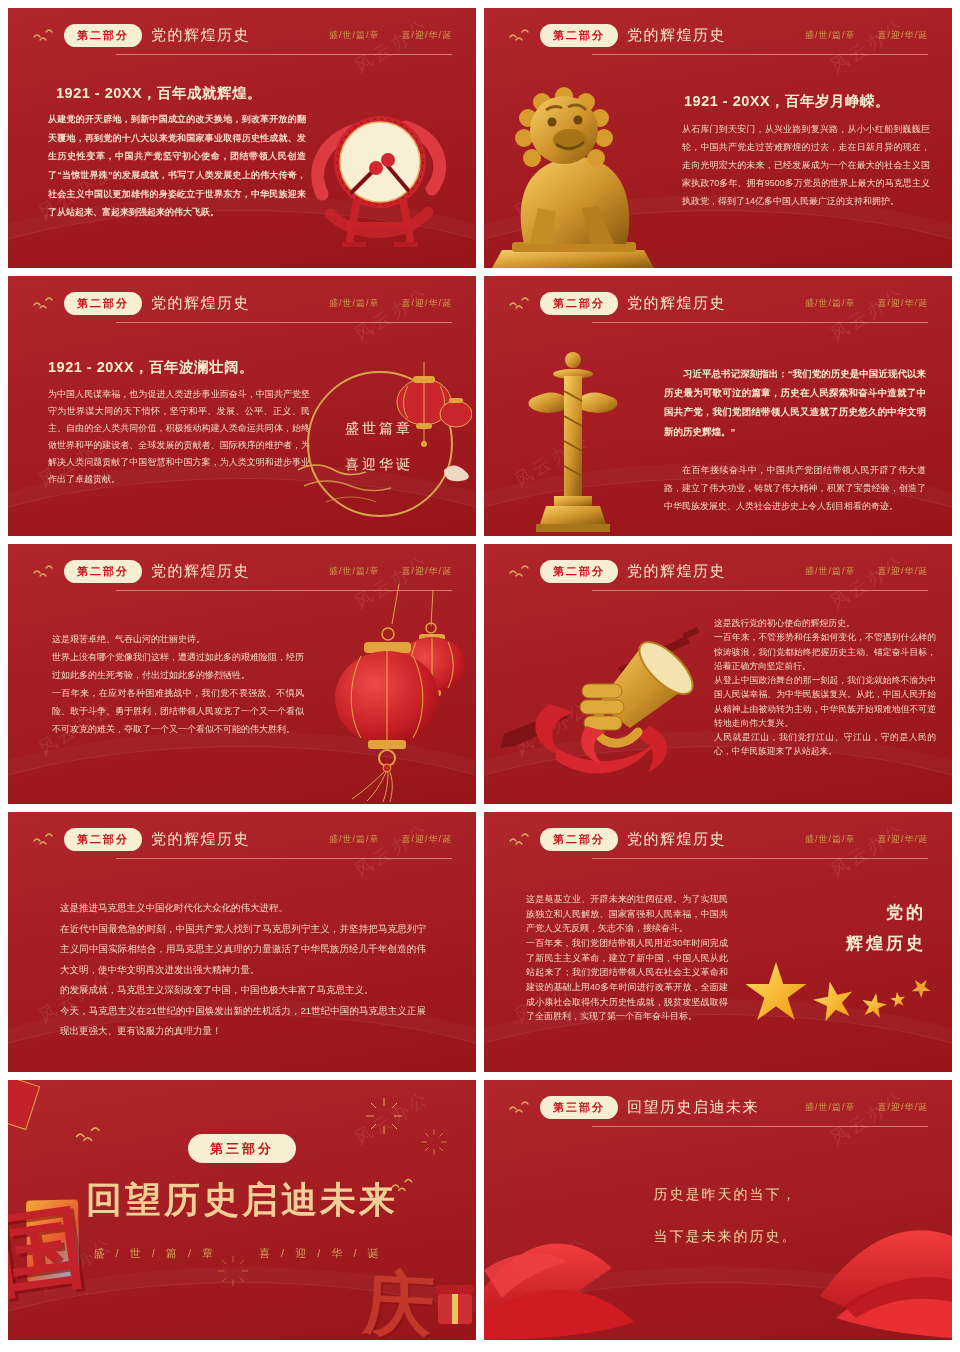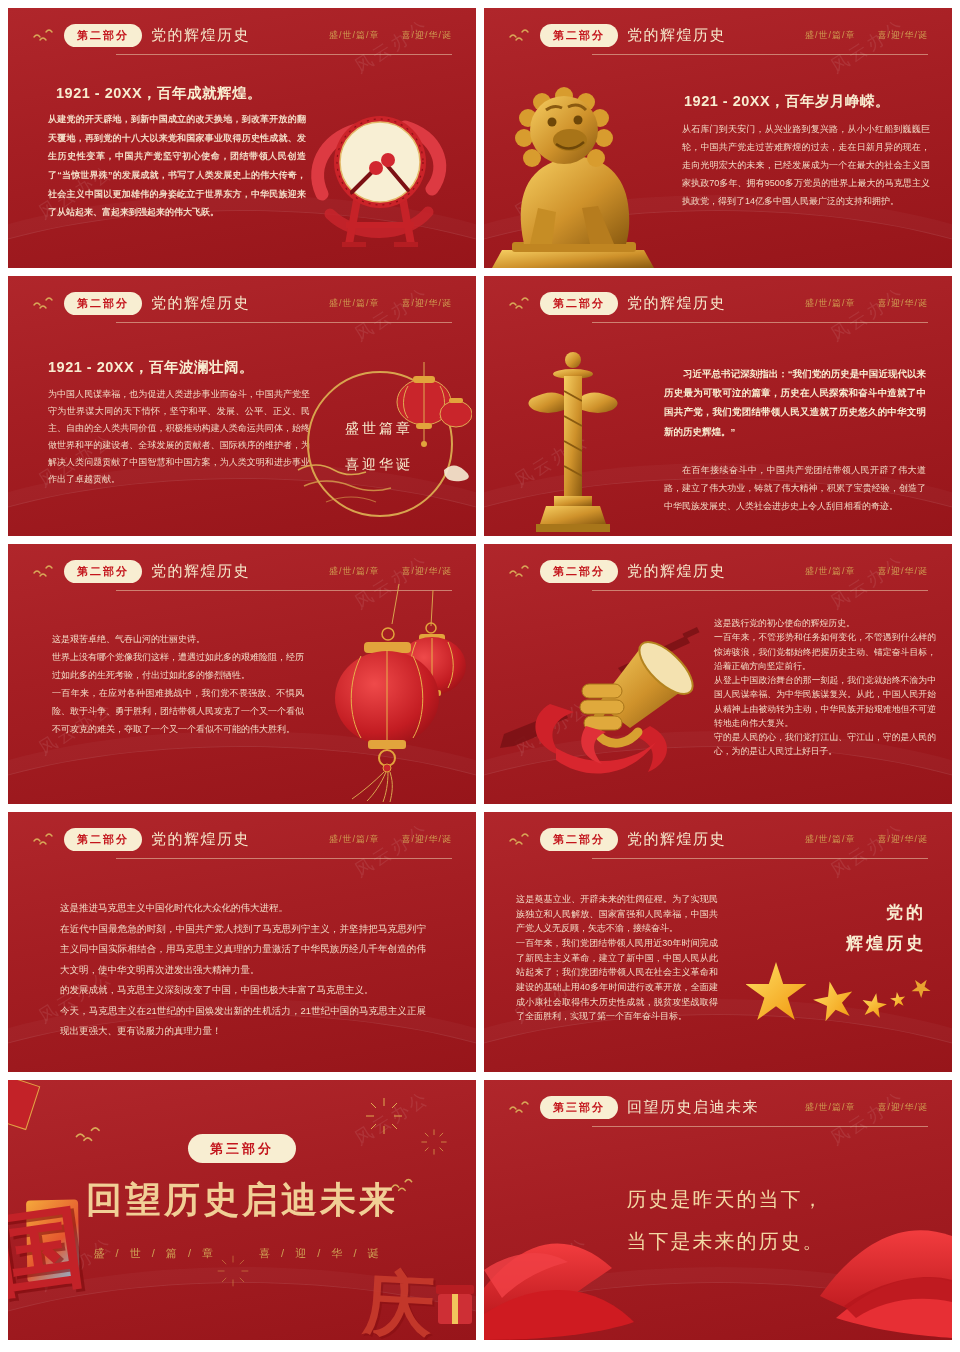--- a/index.html
+++ b/index.html
@@ -48,21 +48,21 @@
   .s5wrap p{font-size:9px;line-height:2.0;}
   .art-lanterns{right:4px;top:40px;width:168px;height:220px;}
   
   .s6wrap{left:230px;top:72px;width:222px;}
   .s6wrap p{font-size:8.8px;line-height:1.62;}
   .art-horn{left:6px;top:62px;width:225px;height:188px;}
   
   .s7wrap{left:52px;top:86px;width:366px;}
   .s7wrap p{font-size:9.5px;line-height:2.16;}
   
-  .s8wrap{left:32px;top:80px;width:202px;}
+  .s8wrap{left:42px;top:80px;width:202px;}
   .s8wrap p{font-size:9px;line-height:1.63;}
   .s8side{position:absolute;right:26px;top:86px;width:170px;text-align:right;color:#f8ecd0;font-weight:bold;font-size:17px;line-height:1.8;letter-spacing:3px;z-index:2;}
   .s8side span{display:block;}
   .art-stars{right:6px;top:142px;width:200px;height:82px;}
   
   .s9badge{position:absolute;left:50%;transform:translateX(-50%);top:54px;background:#f8eed2;color:#c3151c;font-weight:bold;font-size:13px;line-height:1;padding:8px 22px;border-radius:15px;letter-spacing:3px;z-index:3;}
   .s9title{position:absolute;left:0;right:0;top:96px;text-align:center;color:#f1cf96;font-size:36px;font-weight:bold;letter-spacing:3px;z-index:3;margin:0;}
   .s9sub{position:absolute;left:0;right:8px;top:166px;display:flex;justify-content:center;gap:42px;color:#cfa054;font-size:11px;letter-spacing:4px;z-index:3;}
   .guoWrap{position:absolute;left:-14px;bottom:44px;transform:rotate(-8deg);z-index:2;}
   .guoBack{position:absolute;left:34px;top:-4px;width:52px;height:82px;background:linear-gradient(135deg,#f5a93b 0%,#e4572e 55%,#7fc4e8 100%);border-radius:4px;transform:rotate(7deg);}
@@ -70,21 +70,21 @@
   .qing{position:absolute;right:42px;bottom:-12px;font-size:70px;font-weight:bold;color:#c73a2c;transform:rotate(3deg);opacity:.92;text-shadow:2px 2px 0 rgba(120,8,10,.35);z-index:2;}
   .gift{position:absolute;right:4px;bottom:16px;width:34px;height:30px;background:#ce2f35;border-radius:3px;z-index:2;}
   .gift::before{content:"";position:absolute;left:50%;top:-8px;width:6px;height:38px;background:#f2c45c;transform:translateX(-50%);}
   .gift::after{content:"";position:absolute;left:-2px;top:-9px;width:38px;height:9px;background:#b71d22;border-radius:2px;}
   .envelope{position:absolute;left:-8px;top:0px;width:34px;height:46px;background:#c32228;border:1px solid #e0a445;transform:rotate(18deg);z-index:2;}
   .fw{position:absolute;z-index:2;}
   .fw1{right:72px;top:16px;}
   .fw2{right:28px;top:48px;}
   .fw3{left:208px;bottom:52px;opacity:.55;}
   
-  .s10l1,.s10l2{position:absolute;left:0;right:0;text-align:center;color:#f3d9a4;font-size:20px;font-weight:500;letter-spacing:2px;z-index:3;margin:0;padding-left:15px;}
+  .s10l1,.s10l2{position:absolute;left:0;right:0;text-align:center;color:#f3d9a4;font-size:14px;font-weight:500;letter-spacing:2px;z-index:3;margin:0;padding-left:15px;}
   .s10l1{top:106px;}
   .s10l2{top:148px;}
   .art-silk{position:absolute;left:0;right:0;bottom:0;height:130px;z-index:2;}
   .art-silk svg{display:block;}
 </style>
 </head>
 <body>
 
 <svg width="0" height="0" style="position:absolute" aria-hidden="true">
   <defs>
@@ -336,21 +336,21 @@
       <span class="hright">
           <span>盛/世/篇/章</span>
           <span>喜/迎/华/诞</span>
         </span>
     </header>
     <div class="hline"></div>
     <div class="pwrap s6wrap">
       <p>这是践行党的初心使命的辉煌历史。</p>
       <p>一百年来，不管形势和任务如何变化，不管遇到什么样的惊涛骇浪，我们党都始终把握历史主动、锚定奋斗目标，沿着正确方向坚定前行。</p>
       <p>从登上中国政治舞台的那一刻起，我们党就始终不渝为中国人民谋幸福、为中华民族谋复兴。从此，中国人民开始从精神上由被动转为主动，中华民族开始艰难地但不可逆转地走向伟大复兴。</p>
-      <p>守的是人民的心，我们党打江山、守江山，守的是人民的心，为的是让人民过上好日子。</p>
+      <p>人民就是江山，我们党打江山、守江山，守的是人民的心，中华民族迎来了从站起来。</p>
     </div>
     <div class="art art-horn">
       <svg width="225" height="188" viewBox="0 0 225 188">
         <g fill="#7c1216" opacity=".9">
           <path d="M128 62 L196 30 L200 37 L178 47 L180 52 L150 64 L134 70 Z"></path>
           <rect x="193" y="24" width="16" height="6" transform="rotate(-25 201 27)"></rect>
           <path d="M14 128 L74 104 L78 112 L46 125 L48 130 L24 140 L10 142 Z"></path>
         </g>
         <path d="M60 98 C38 110 40 140 72 150 C56 132 60 114 84 106 Z" fill="#cf2129"></path>
         <path d="M160 120 C184 132 182 156 158 166 C168 148 162 136 144 130 Z" fill="#cf2129"></path>

